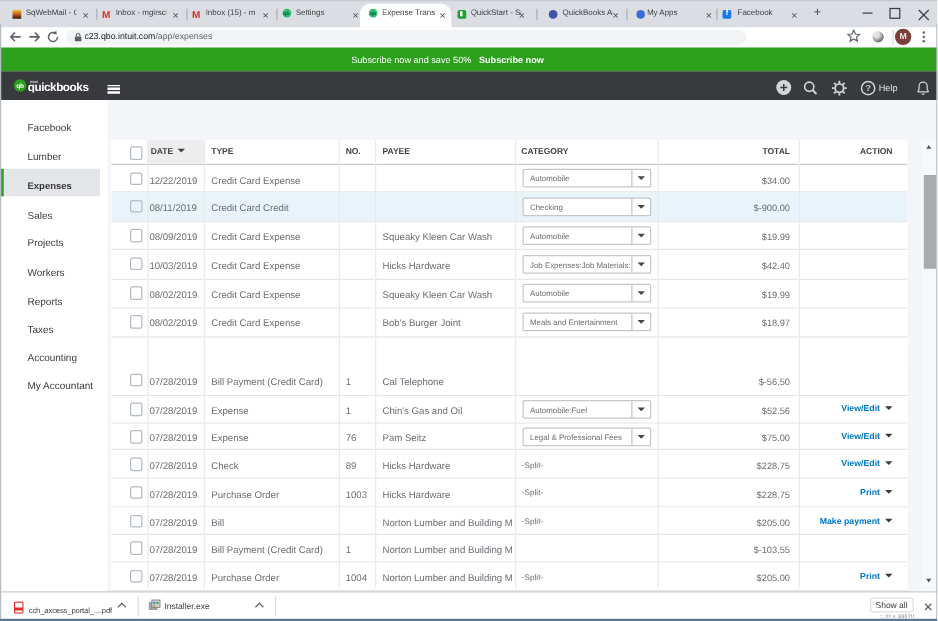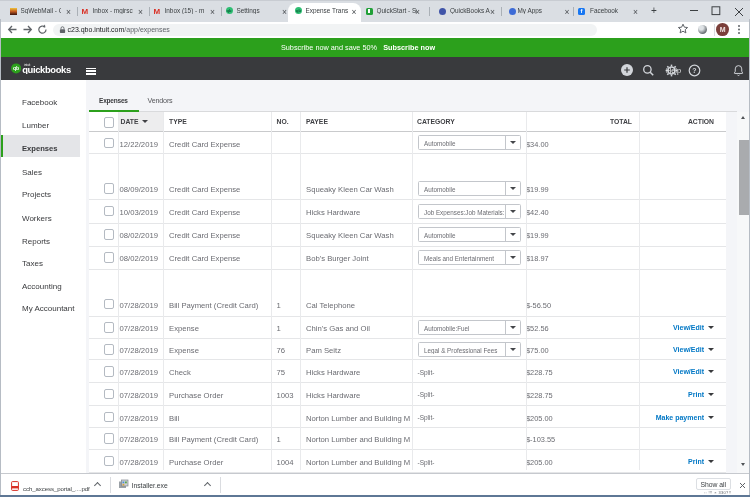--- a/index.html
+++ b/index.html
@@ -54,21 +54,21 @@
 #thead .dcell{position:absolute;left:29.4px;top:0;width:44.6px;height:18.5px;background:#ededee}
 #thead span{position:absolute;top:6px}
 .row{position:absolute;left:0;width:637px;height:22.85px;border-bottom:1px solid #e5e6e8;font-size:7.7px;color:#6b6c72;background:#fff}
 .row.blue{background:#e9f3fa}
 .c{position:absolute;top:7.6px;white-space:nowrap}
 .cd{left:30.5px}
 .ct{left:80px}
 .cn{left:187.5px}
 .cp{left:217px;width:104px;overflow:hidden}
 .cs{left:328.5px;font-size:6.5px;top:8.2px}
-.cto{left:437px;width:106px;font-size:7.4px}
+.cto{left:437px;width:106px;text-align:right;font-size:7.4px}
 .cac{left:519px;width:106px;text-align:right;color:#0077c5;font-weight:700;font-size:7px}
 .cac .tri{display:inline-block;width:0;height:0;border-left:3px solid transparent;border-right:3px solid transparent;border-top:3.5px solid #393a3d;margin-left:4px;vertical-align:1px}
 .cb{position:absolute;left:14.5px;top:5.6px;width:10.5px;height:10.5px;border:1.1px solid #b4bac2;border-radius:2px}
 #thead .cb{top:5px}
 .dd{position:absolute;left:329px;top:3.2px;width:103px;height:15px;border:1px solid #c3c6cb;border-radius:1.5px;background:#fff}
 .dd .ddt{position:absolute;left:5px;top:4px;font-size:6.3px;color:#6b6c72;white-space:nowrap;width:80px;overflow:hidden;display:block}
 .dd .dda{position:absolute;right:0;top:0;width:15.5px;height:13px;border-left:1px solid #c3c6cb}
 .dd .dda i{position:absolute;left:4.5px;top:5px;width:0;height:0;border-left:3px solid transparent;border-right:3px solid transparent;border-top:3.5px solid #44464a}
 
 #sbar{position:absolute;left:737px;top:112px;width:13px;height:360.5px;background:#f7f8f9}
@@ -215,21 +215,21 @@
           <line x1="9.4" y1="9.4" x2="10.7" y2="10.7"></line>
           <line x1="2.3" y1="10.7" x2="3.6" y2="9.4"></line>
           <line x1="9.4" y1="3.6" x2="10.7" y2="2.3"></line>
         </g>
       </g>
     </svg>
  <svg class="hic" style="left:687.5px;top:7px" width="13" height="13" viewBox="0 0 13 13">
       <circle cx="6.5" cy="6.5" r="5.3" stroke="#d2d5da" stroke-width="1.2" fill="none"></circle>
       <text x="6.5" y="9.2" font-size="7" font-weight="bold" fill="#d2d5da" text-anchor="middle" font-family="Liberation Sans">?</text>
     </svg>
- <div class="hic" style="left:666px;top:9px;font-size:7.3px;color:#e7e9ea">Help</div>
+ <div class="hic" style="left:703px;top:9px;font-size:7.3px;color:#e7e9ea">Help</div>
  <svg class="hic" style="left:731.5px;top:6.5px" width="13" height="13" viewBox="0 0 24 24">
       <path fill="none" stroke="#d2d5da" stroke-width="1.8" d="M12 3a6 6 0 0 0-6 6v4.6L4.4 16.4 a.6.6 0 0 0 .45 1h14.3a.6.6 0 0 0 .45-1L18 13.6V9a6 6 0 0 0-6-6z"></path>
       <path stroke="#d2d5da" stroke-width="1.6" fill="none" d="M10 19.8a2.1 2.1 0 0 0 4 0"></path>
     </svg>
 </div>
 
 <div id="sidebar">
  <div class="hl">
       <i></i>
     </div>
@@ -239,26 +239,20 @@
  <div class="it" style="top:88px">Sales</div>
  <div class="it" style="top:110.5px">Projects</div>
  <div class="it" style="top:134px">Workers</div>
  <div class="it" style="top:157px">Reports</div>
  <div class="it" style="top:179.5px">Taxes</div>
  <div class="it" style="top:202.5px">Accounting</div>
  <div class="it" style="top:224.5px">My Accountant</div>
 </div>
 
 <div id="content">
- <div id="tabnav">
-   <div class="b"></div>
-      <div class="g"></div>
-   <div class="t1">Expenses</div>
-      <div class="t2">Vendors</div>
- </div>
  <div id="tbl">
   <div class="vsep" style="left:29.4px"></div>
       <div class="vsep" style="left:74px"></div>
       <div class="vsep" style="left:181.5px"></div>
       <div class="vsep" style="left:211.4px"></div>
       <div class="vsep" style="left:323.3px"></div>
       <div class="vsep" style="left:437.2px"></div>
       <div class="vsep" style="left:549.5px"></div>
   <div id="thead">
     <span class="cb"></span>
@@ -276,20 +270,32 @@
         <span class="c cd">12/22/2019</span>
         <span class="c ct">Credit Card Expense</span>
         <span class="dd">
           <span class="ddt">Automobile</span>
           <span class="dda">
             <i></i>
           </span>
         </span>
         <span class="c cto">$34.00</span>
       </div>
+<div class="row blue" style="top:42.40px;height:23.20px">
+        <span class="cb"></span>
+        <span class="c cd">08/11/2019</span>
+        <span class="c ct">Credit Card Credit</span>
+        <span class="dd">
+          <span class="ddt">Checking</span>
+          <span class="dda">
+            <i></i>
+          </span>
+        </span>
+        <span class="c cto">$-900.00</span>
+      </div>
 <div class="row" style="top:65.60px;height:22.80px">
         <span class="cb"></span>
         <span class="c cd">08/09/2019</span>
         <span class="c ct">Credit Card Expense</span>
         <span class="c cp">Squeaky Kleen Car Wash</span>
         <span class="dd">
           <span class="ddt">Automobile</span>
           <span class="dda">
             <i></i>
           </span>
@@ -370,21 +376,21 @@
             <i></i>
           </span>
         </span>
         <span class="c cto">$75.00</span>
         <span class="c cac"><b>View/Edit</b><i class="tri"></i></span>
       </div>
 <div class="row" style="top:248.50px;height:22.50px">
         <span class="cb"></span>
         <span class="c cd">07/28/2019</span>
         <span class="c ct">Check</span>
-        <span class="c cn">75</span>
+        <span class="c cn">89</span>
         <span class="c cp">Hicks Hardware</span>
         <span class="c cs">-Split-</span>
         <span class="c cto">$228.75</span>
         <span class="c cac"><b>View/Edit</b><i class="tri"></i></span>
       </div>
 <div class="row" style="top:271.00px;height:23.00px">
         <span class="cb"></span>
         <span class="c cd">07/28/2019</span>
         <span class="c ct">Purchase Order</span>
         <span class="c cn">1003</span>

